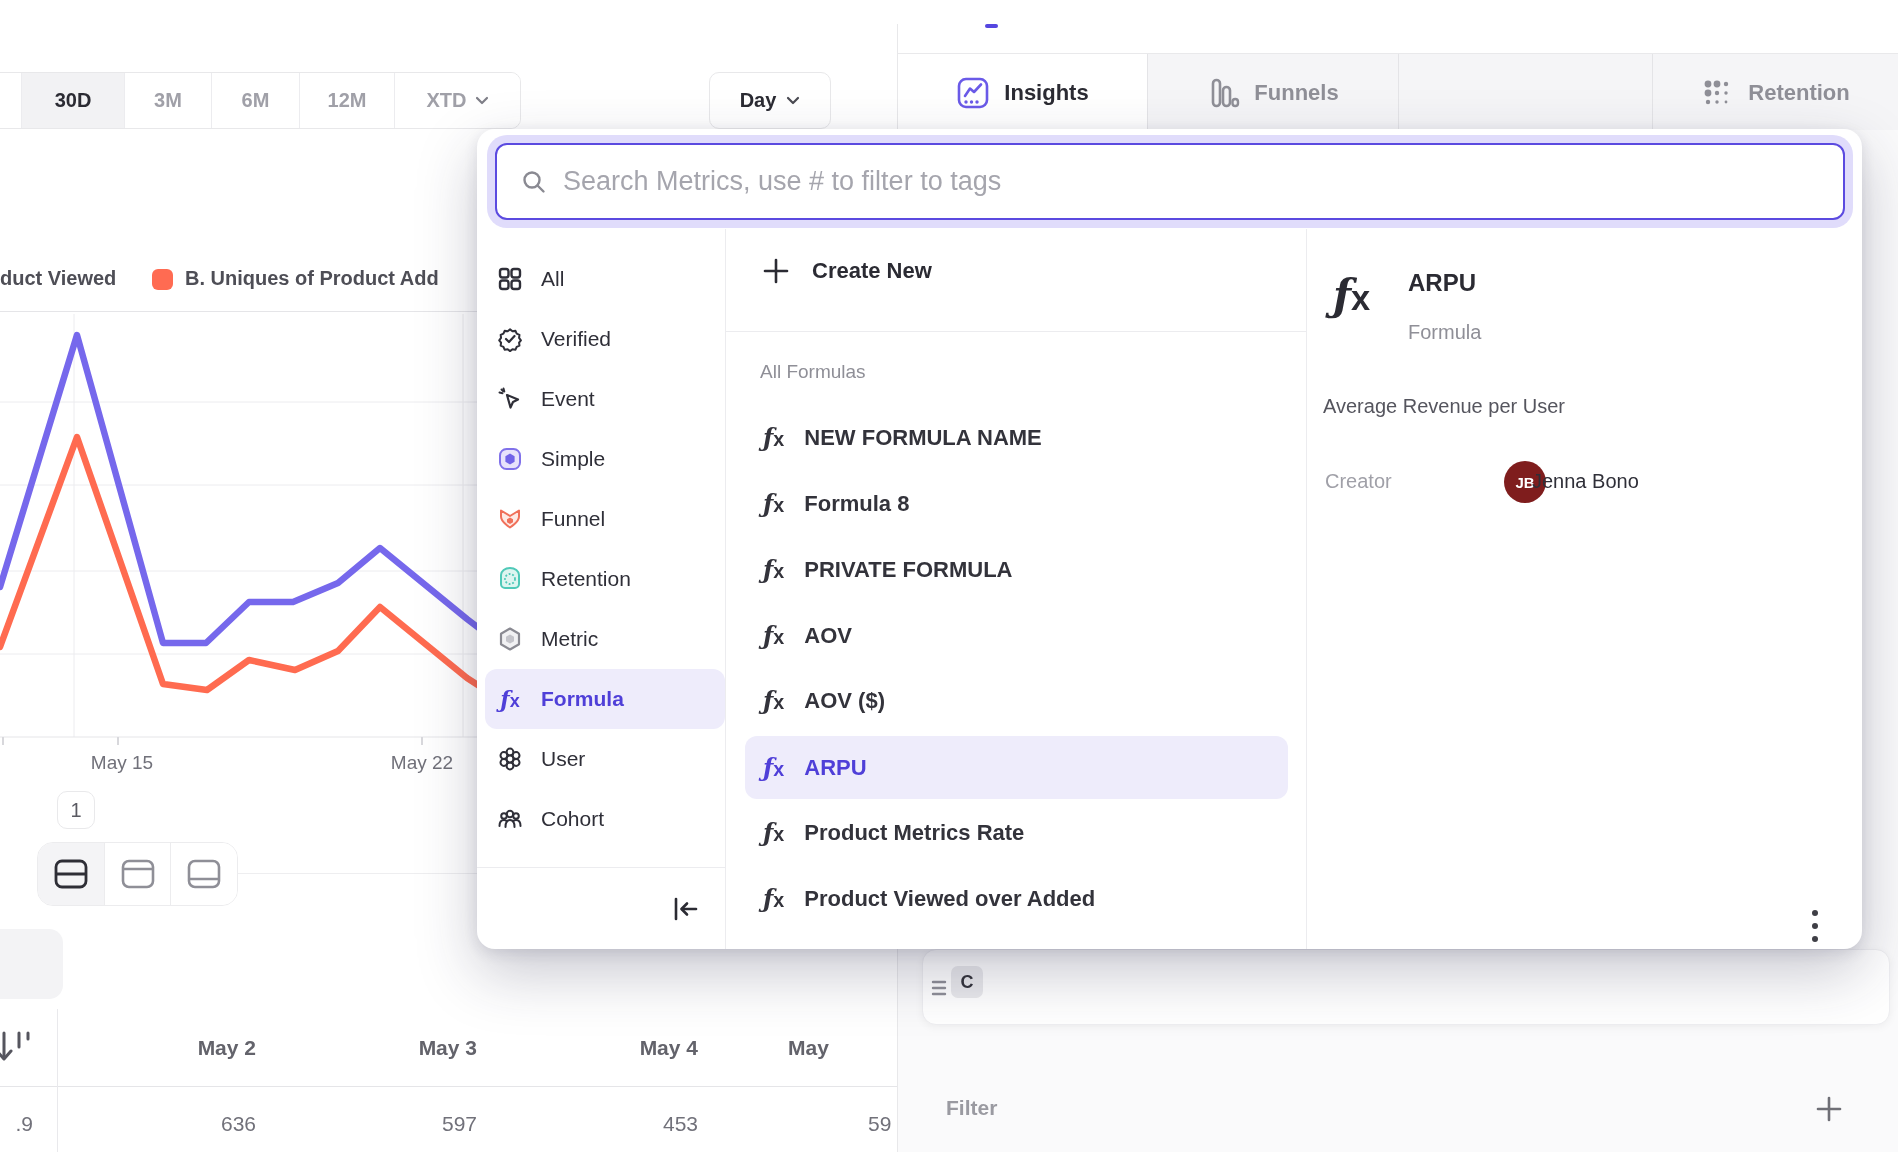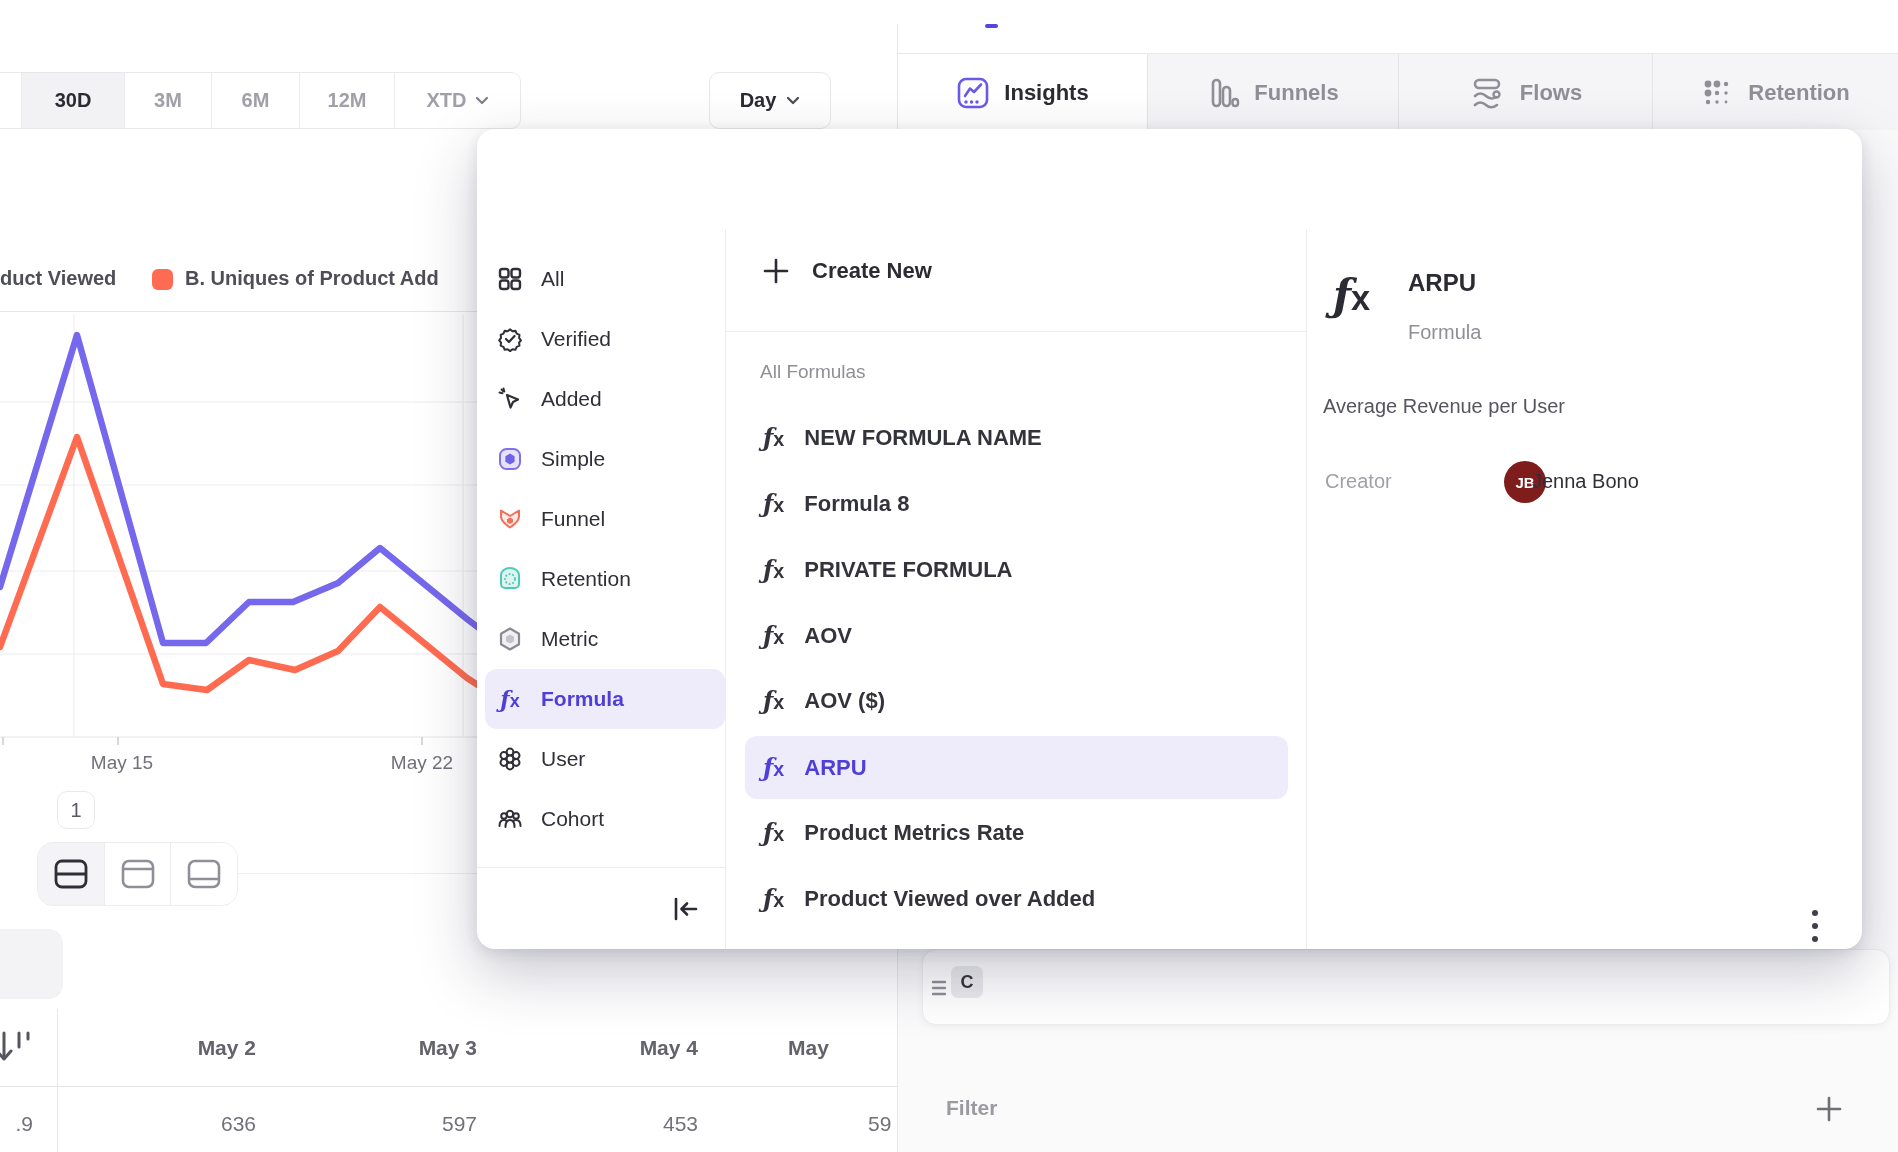--- a/index.html
+++ b/index.html
@@ -178,29 +178,20 @@
       <span>Insights</span>
     </div>
     <div class="tab" style="left:249px;width:251px;">
       <svg width="34" height="34" viewBox="0 0 34 34">
         <rect x="7" y="4" width="7" height="26" rx="3.5" fill="none" stroke="#8F8F97" stroke-width="2.6"></rect>
         <rect x="17" y="11" width="7" height="19" rx="3.5" fill="none" stroke="#8F8F97" stroke-width="2.6"></rect>
         <rect x="26.5" y="23" width="5.5" height="7" rx="2.7" fill="none" stroke="#8F8F97" stroke-width="2.4"></rect>
       </svg>
       <span>Funnels</span>
     </div>
-    <div class="tab" style="left:500px;width:254px;">
-      <svg width="38" height="34" viewBox="0 0 38 34">
-        <rect x="7" y="4" width="24" height="8" rx="4" fill="none" stroke="#8F8F97" stroke-width="2.6"></rect>
-        <path d="M7,20 q5,-5 11,0 q5,4.5 10,1" fill="none" stroke="#8F8F97" stroke-width="2.6" stroke-linecap="round"></path>
-        <circle cx="28.5" cy="18.5" r="3" fill="none" stroke="#8F8F97" stroke-width="2.4"></circle>
-        <path d="M7,29 q5,-5 11,0 q5,4.5 11,0" fill="none" stroke="#8F8F97" stroke-width="2.6" stroke-linecap="round"></path>
-      </svg>
-      <span>Flows</span>
-    </div>
     <div class="tab" style="left:754px;width:246px;">
       <svg width="34" height="34" viewBox="0 0 34 34">
         <circle cx="8" cy="8" r="3.4" fill="#8F8F97"></circle>
           <circle cx="17" cy="8" r="3.4" fill="#8F8F97"></circle>
           <circle cx="26" cy="8" r="2.2" fill="#8F8F97"></circle>
         <circle cx="8" cy="17" r="3.4" fill="#8F8F97"></circle>
           <circle cx="17" cy="17" r="2.2" fill="#8F8F97"></circle>
           <circle cx="26" cy="17" r="1.7" fill="#8F8F97"></circle>
         <circle cx="8" cy="26" r="2.2" fill="#8F8F97"></circle>
           <circle cx="17" cy="26" r="1.7" fill="#8F8F97"></circle>
@@ -223,20 +214,27 @@
   </div>
 
   <div class="abs" style="left:946px;top:1072px;font-size:21px;font-weight:700;color:#9A9AA1;">Filter</div>
   <svg class="abs" style="left:1814px;top:1070px;" width="30" height="30" viewBox="0 0 30 30">
     <line x1="15" y1="4" x2="15" y2="26" stroke="#6F6F76" stroke-width="2.6" stroke-linecap="round"></line>
     <line x1="4" y1="15" x2="26" y2="15" stroke="#6F6F76" stroke-width="2.6" stroke-linecap="round"></line>
   </svg>
 
   <div id="modal" class="abs">
 
+    <div id="search-wrap">
+      <svg style="margin:0 14px 0 24px;" width="26" height="26" viewBox="0 0 26 26">
+        <circle cx="11" cy="11" r="7.5" fill="none" stroke="#8A8A92" stroke-width="2.4"></circle>
+        <line x1="16.5" y1="16.5" x2="22.5" y2="22.5" stroke="#8A8A92" stroke-width="2.4" stroke-linecap="round"></line>
+      </svg>
+      <input id="search-input" type="text" placeholder="Search Metrics, use # to filter to tags" style="">
+    </div>
 
     <div class="divider-v" style="left:248px;top:100px;height:720px;"></div>
     <div class="divider-v" style="left:829px;top:100px;height:720px;"></div>
 
     <div class="cat-item" style="top:122px;">
       <span class="cat-icon">
         <svg width="26" height="26" viewBox="0 0 26 26">
           <rect x="3" y="3" width="8.5" height="8.5" rx="2.5" fill="none" stroke="#2F2F38" stroke-width="2.4"></rect>
           <rect x="14.5" y="3" width="8.5" height="8.5" rx="2.5" fill="none" stroke="#2F2F38" stroke-width="2.4"></rect>
           <rect x="3" y="14.5" width="8.5" height="8.5" rx="2.5" fill="none" stroke="#2F2F38" stroke-width="2.4"></rect>
@@ -256,21 +254,21 @@
     </div>
     <div class="cat-item" style="top:242px;">
       <span class="cat-icon">
         <svg width="26" height="26" viewBox="0 0 26 26">
           <path d="M10,9 L21,13.5 L16,16 L13.5,21.5 Z" fill="none" stroke="#2F2F38" stroke-width="2.2" stroke-linejoin="round"></path>
           <line x1="6.5" y1="2.5" x2="7.3" y2="5.5" stroke="#2F2F38" stroke-width="2" stroke-linecap="round"></line>
           <line x1="2.5" y1="6.5" x2="5.5" y2="7.3" stroke="#2F2F38" stroke-width="2" stroke-linecap="round"></line>
           <line x1="4.5" y1="3.5" x2="6.3" y2="5.3" stroke="#2F2F38" stroke-width="2" stroke-linecap="round"></line>
         </svg>
         </span>
-      <span>Added</span>
+      <span>Event</span>
     </div>
     <div class="cat-item" style="top:302px;">
       <span class="cat-icon">
         <svg width="26" height="26" viewBox="0 0 26 26">
           <rect x="3" y="3" width="20" height="20" rx="6.5" fill="#E7E2FB" stroke="#8071EA" stroke-width="2"></rect>
           <polygon points="13,7.5 17.6,10.2 17.6,15.8 13,18.5 8.4,15.8 8.4,10.2" fill="#7163E8"></polygon>
         </svg>
         </span>
       <span>Simple</span>
     </div>

